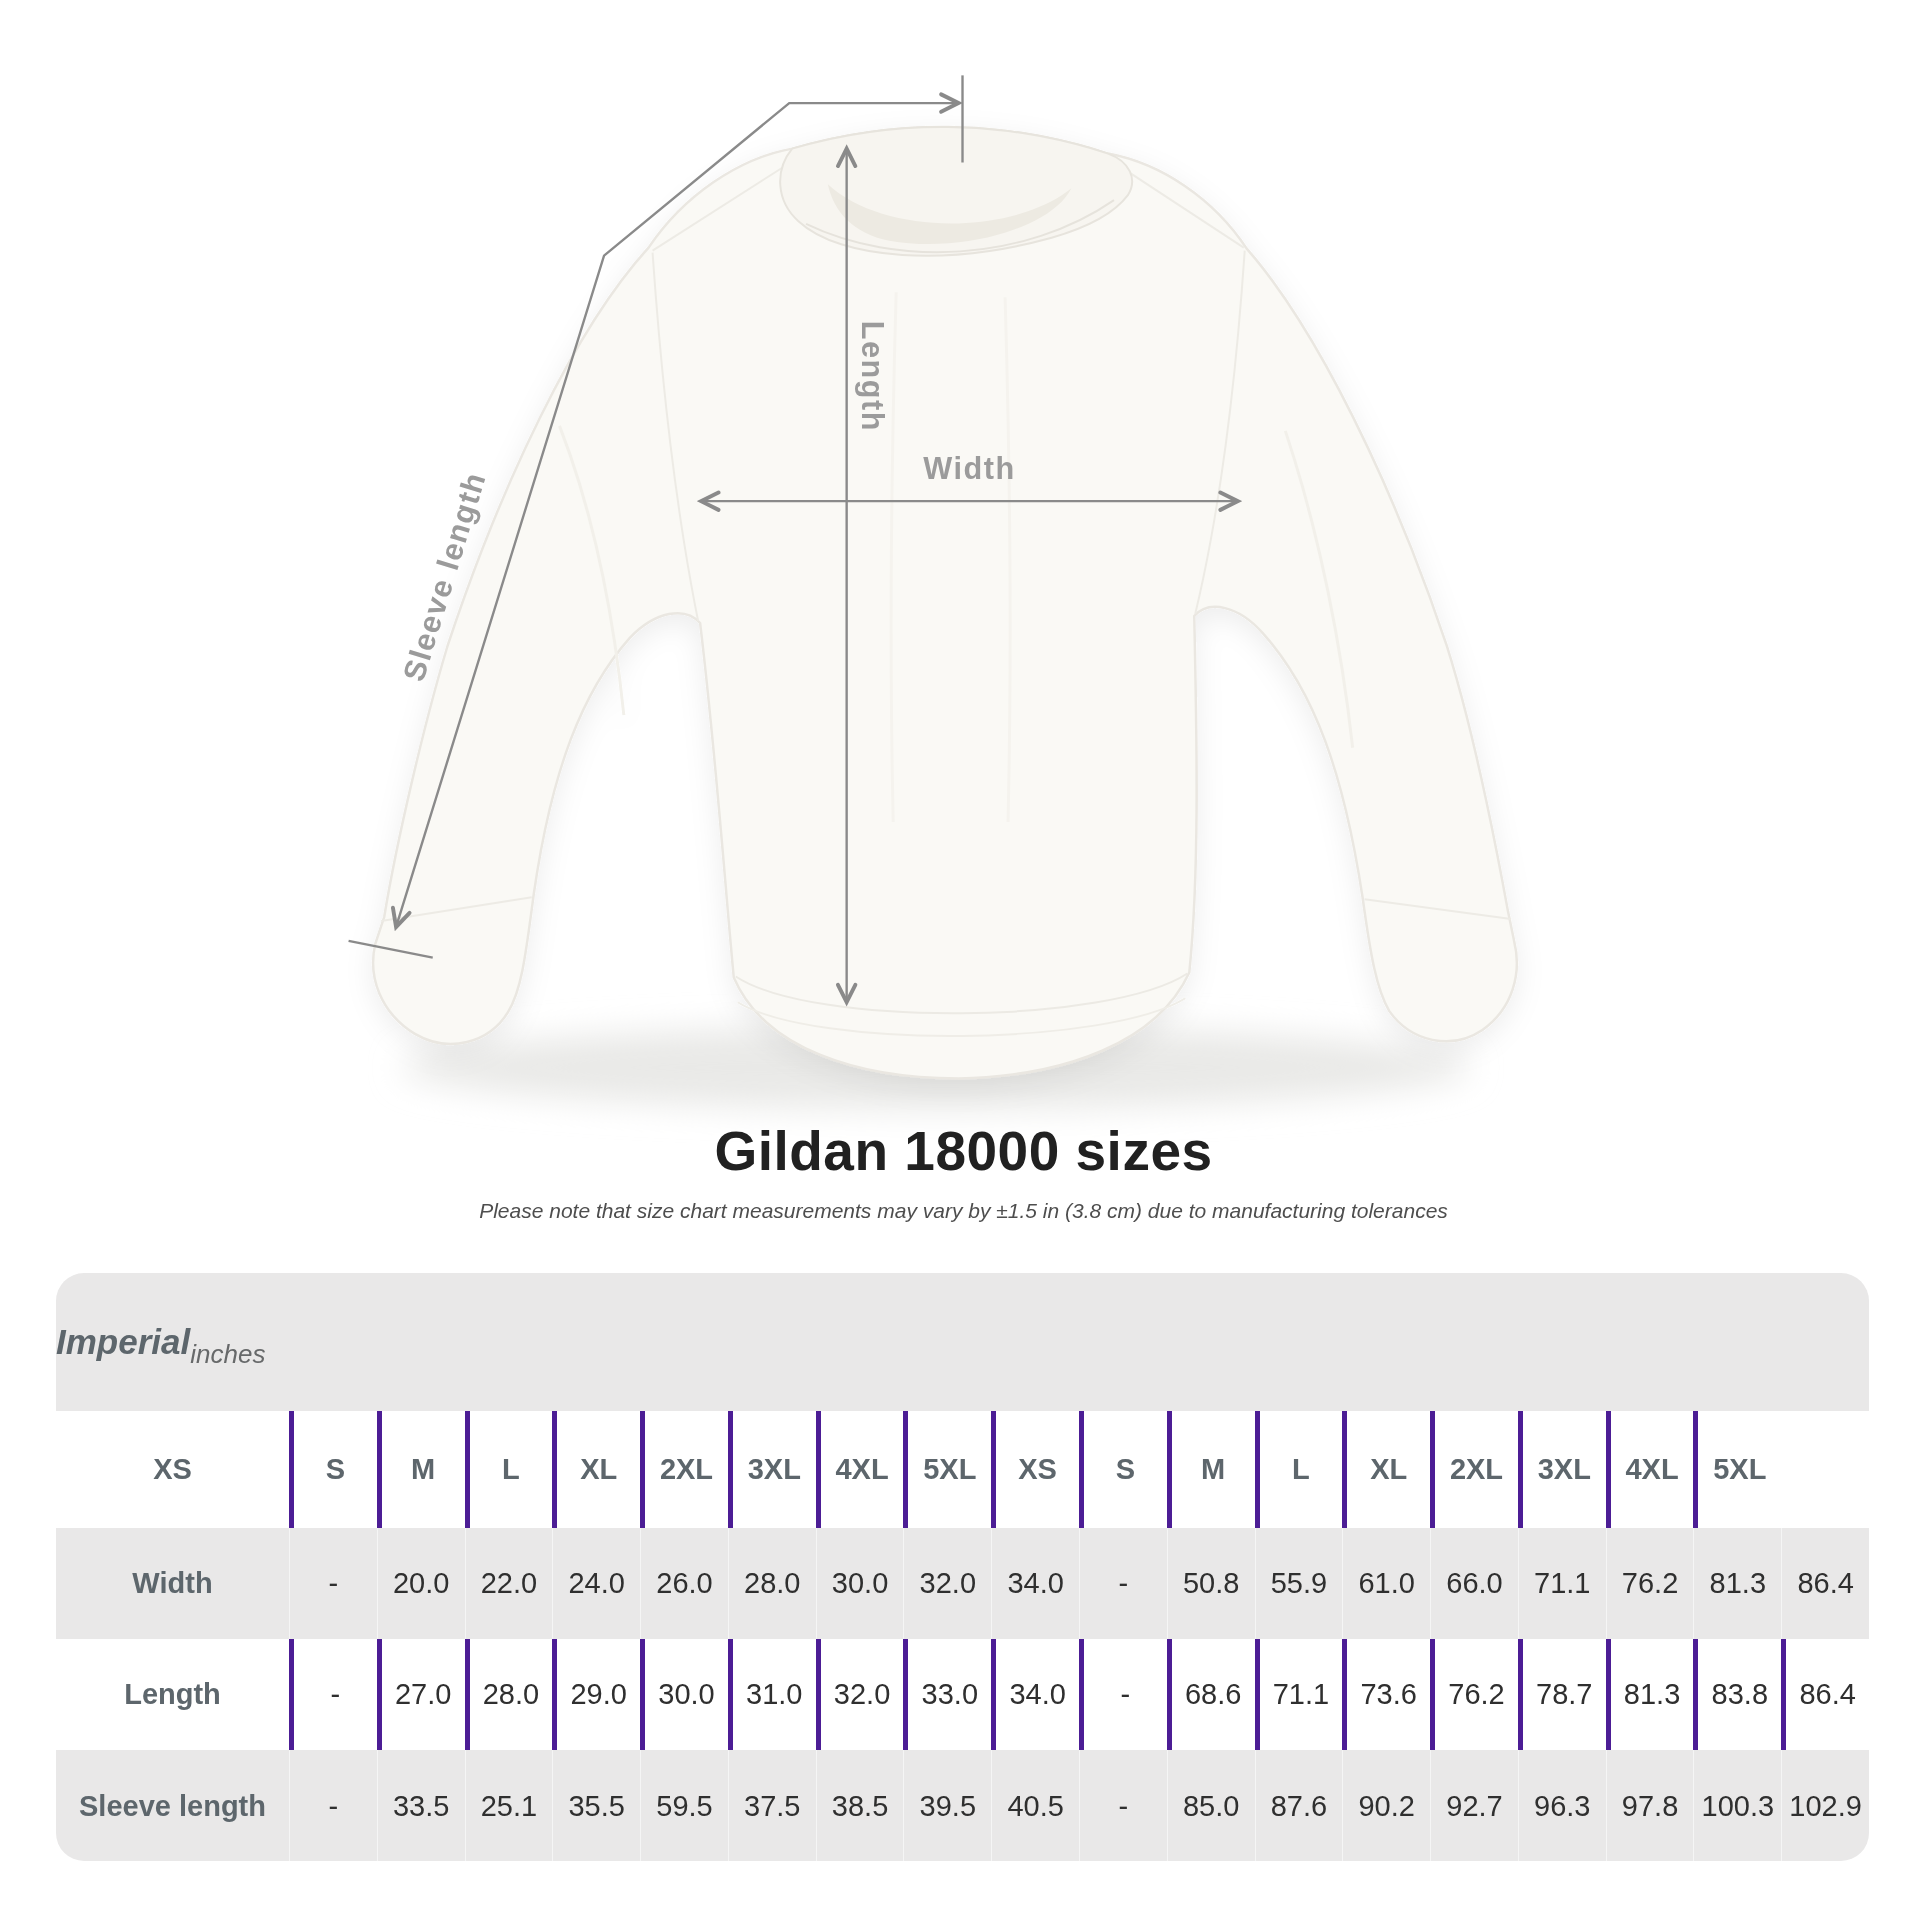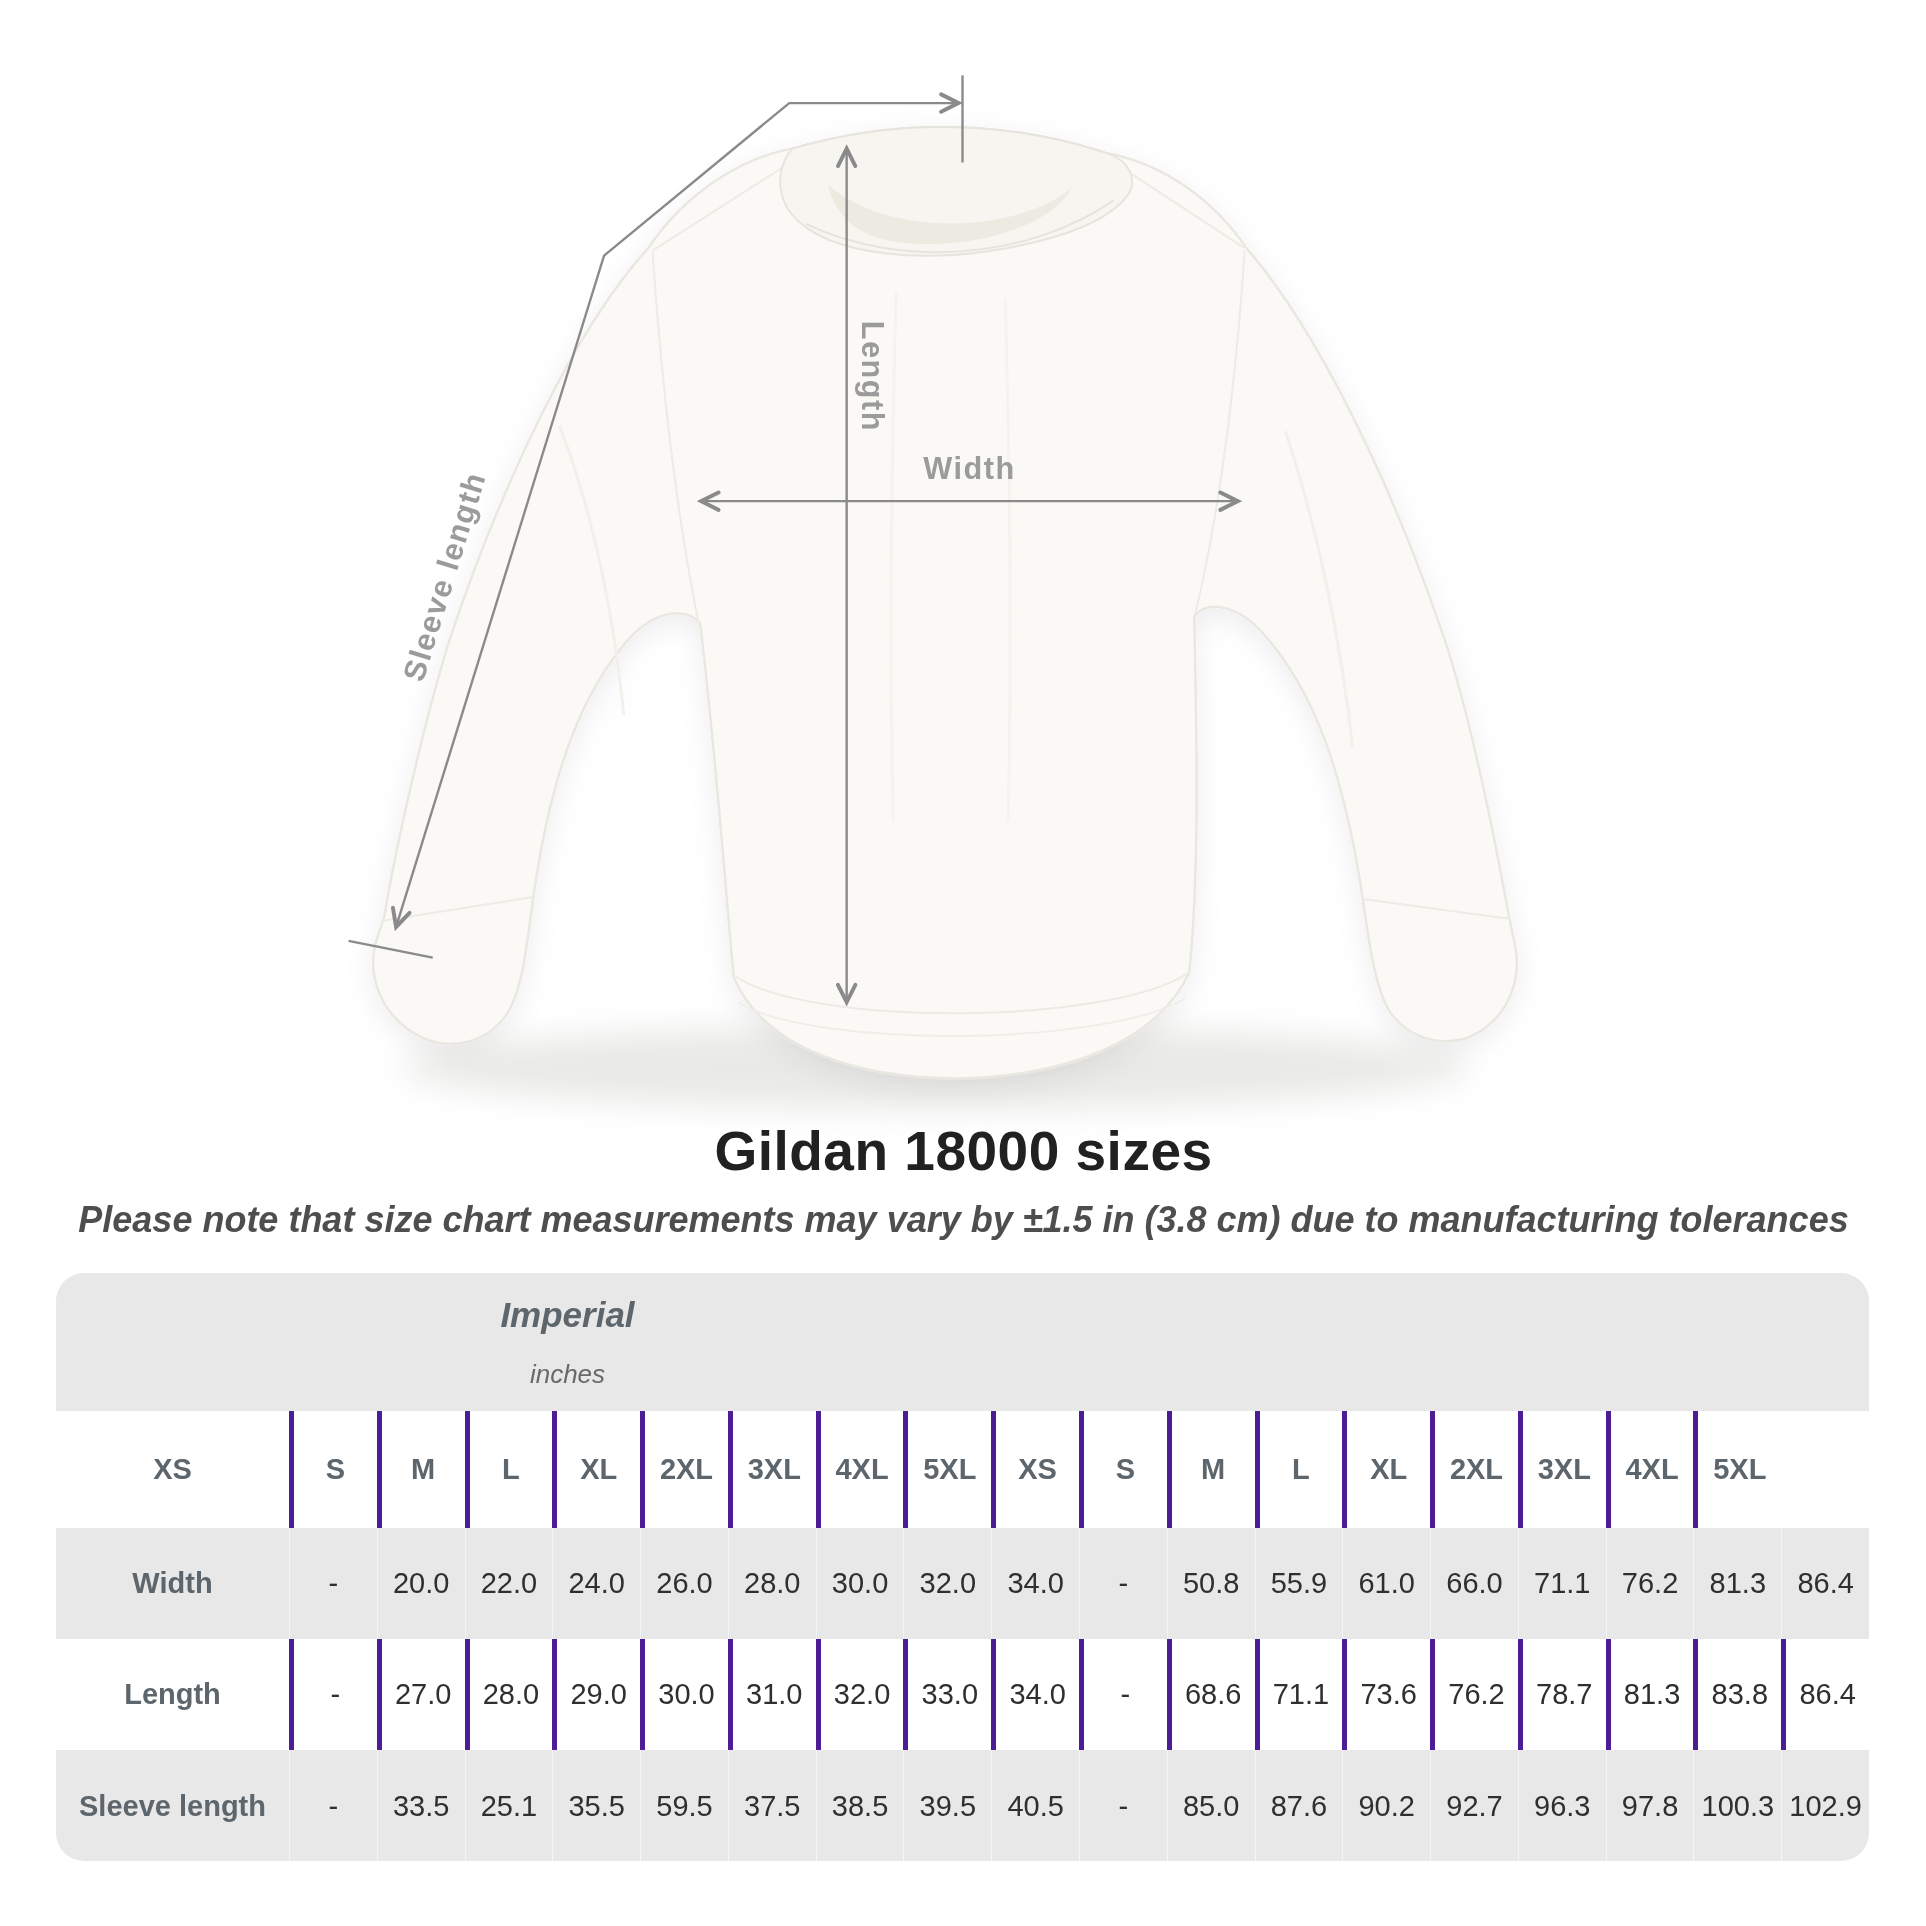--- a/index.html
+++ b/index.html
@@ -5,28 +5,28 @@
   html,body { margin:0; padding:0; background:#ffffff; }
   .canvas {
     position:relative; width:1927px; height:1927px; background:#ffffff;
     font-family:"Liberation Sans", sans-serif; overflow:hidden;
   }
   .figure { position:absolute; left:0; top:0; width:1927px; height:1238px; }
 
   
   .heading { position:absolute; top:1119px; left:0; width:1927px; text-align:center; }
   .heading h1 { margin:0; font-size:55px; font-weight:bold; color:#212121; letter-spacing:0.5px; }
-  .heading p  { margin:16px 0 0 0; font-size:36px; font-style:italic; color:#4e4e4e;font-weight:bold; }
+  .heading p  { margin:16px 0 0 0; font-size:21px; font-style:italic; color:#4e4e4e; }
 
   
   .table { position:absolute; left:56px; top:1273px; width:1813px; height:588px;
            border-radius:28px; overflow:hidden; }
   .row   { display:grid; grid-template-columns:233px repeat(18, 1fr); }
   .group-row { display:grid; grid-template-columns:1023px 1fr; height:138px; background:#e9e8e8; }
-  .group { display:flex; flex-direction:column; align-items:center; justify-content:center; }
+  .group { display:flex; flex-direction:row; align-items:center; justify-content:flex-start; }
   .g-label { font-size:35px; font-weight:bold; font-style:italic; color:#5d666c; }
   .g-sub   { margin-top:24px; font-size:26px; font-style:italic; color:#67696a; }
 
   .size-row  { height:117px; background:#ffffff; }
   .r-width   { height:111px; background:#e9e8e8; }
   .r-length  { height:111px; background:#ffffff; }
   .r-sleeve  { height:112px; background:#e9e8e8; }
 
   .cell { display:flex; align-items:center; justify-content:center;
           font-size:29px; color:#2f2f2f; white-space:nowrap; }

